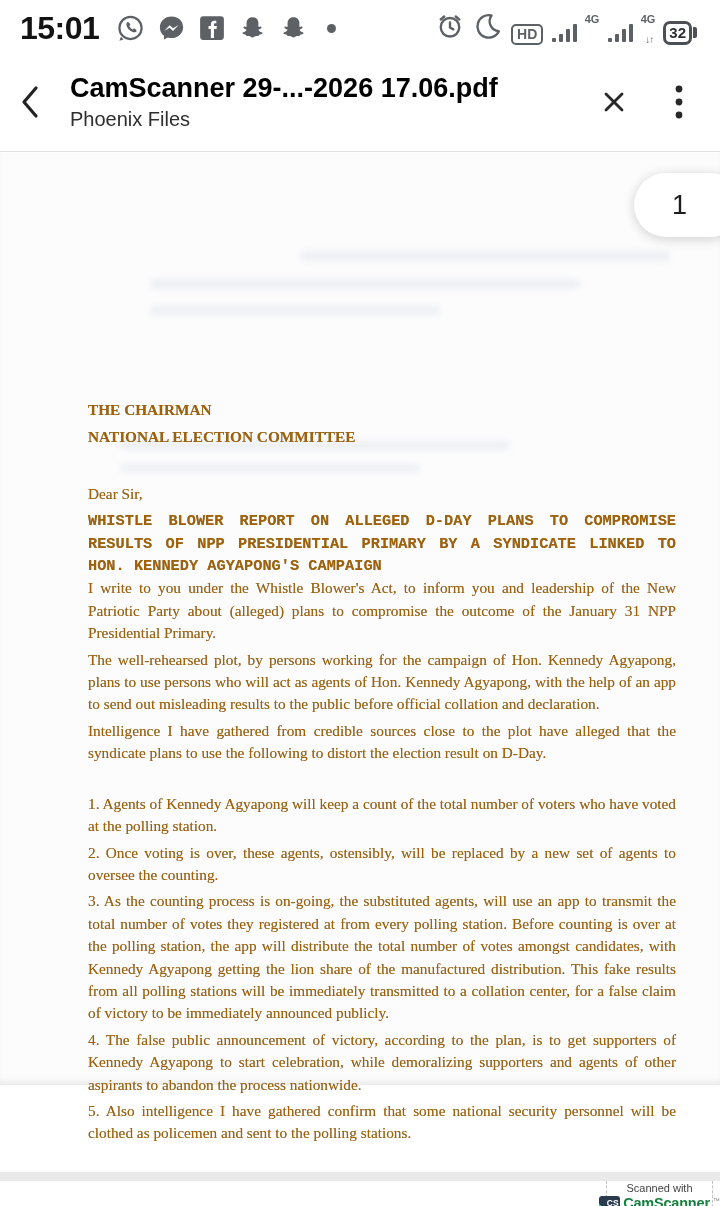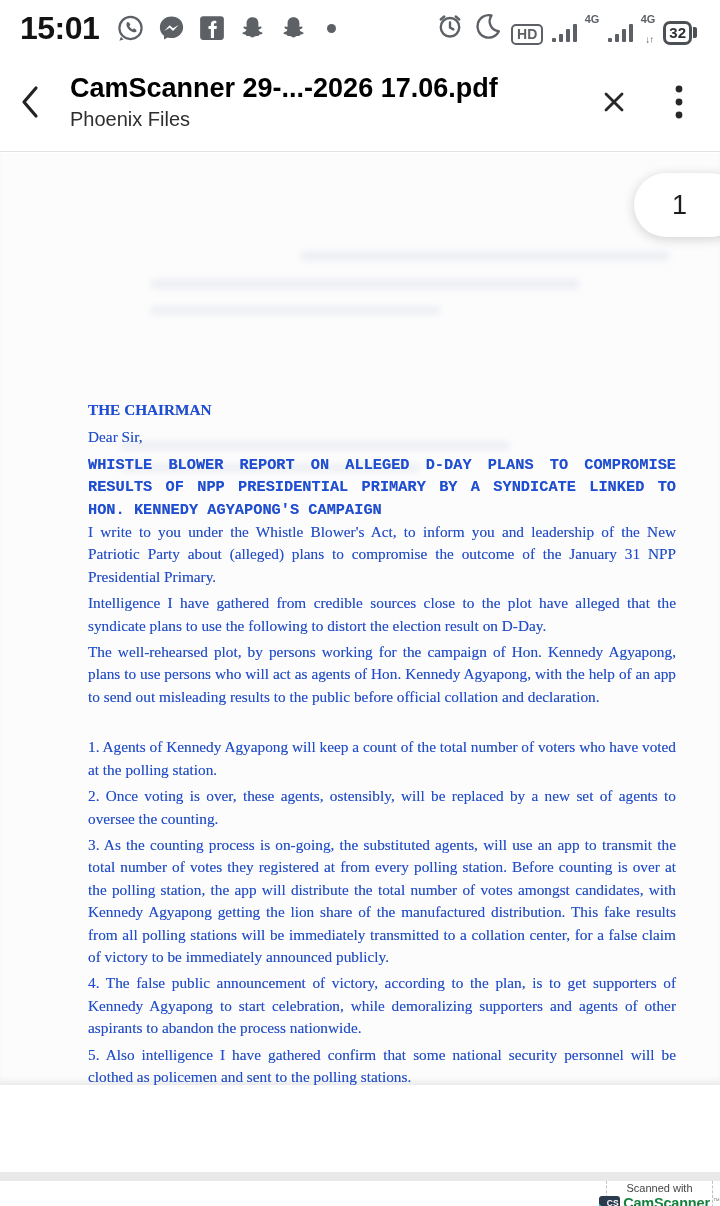--- a/index.html
+++ b/index.html
@@ -94,21 +94,21 @@
     background:#fff; border-radius:32px;
     box-shadow:0 2px 12px rgba(0,0,0,0.18);
     display:flex; align-items:center;
   }
   .page-pill span{margin-left:38px; font-size:27px; color:#1d1d1d;}
 
   .letter{
     position:absolute; left:88px; top:246px; width:588px;
     font-family:"Liberation Serif", serif;
     font-size:15.3px; line-height:22.4px;
-    color:#1d4ed8; text-align:justify;
+    color:#a16207; text-align:justify;
     text-shadow:0 0 0.5px rgba(0,0,0,0.35);
   }
   .recipient{font-weight:700; margin-bottom:5px;}
   .recipient2{font-weight:700; margin-bottom:34px;}
   .salutation{margin-bottom:5px;}
   .subject{font-weight:700; font-family:Liberation Mono, monospace;}
   .para{margin-bottom:4px;}
   .numbered-list{margin-top:28px;}
   .item{margin-bottom:4px;}
 
@@ -245,26 +245,27 @@
   <div class="scan-page">
     <div class="ghost-line g1"></div>
     <div class="ghost-line g2"></div>
     <div class="ghost-line g3"></div>
     <div class="ghost-line g4"></div>
     <div class="ghost-line g5"></div>
   </div>
 
   <div class="letter">
     <div class="recipient">THE CHAIRMAN</div>
+    <div class="recipient2">NATIONAL ELECTION COMMITTEE</div>
     <div class="salutation">Dear Sir,</div>
     <div class="subject">WHISTLE BLOWER REPORT ON ALLEGED D-DAY PLANS TO COMPROMISE RESULTS OF NPP PRESIDENTIAL PRIMARY BY A SYNDICATE LINKED TO HON. KENNEDY AGYAPONG'S CAMPAIGN</div>
 
     <div class="para">I write to you under the Whistle Blower's Act, to inform you and  leadership of the New Patriotic Party about  (alleged) plans to compromise the outcome of the January 31 NPP Presidential Primary.</div>
+    <div class="para">The well-rehearsed plot, by persons working for the campaign of Hon. Kennedy Agyapong, plans to use persons who will act as agents of Hon. Kennedy Agyapong, with the help of an app to send out misleading results to the public before official collation and declaration.</div>
     <div class="para">Intelligence I have gathered from credible sources close to the plot have alleged that the syndicate plans to use the following to distort the election result on D-Day.</div>
-    <div class="para">The well-rehearsed plot, by persons working for the campaign of Hon. Kennedy Agyapong, plans to use persons who will act as agents of Hon. Kennedy Agyapong, with the help of an app to send out misleading results to the public before official collation and declaration.</div>
 
     <div class="numbered-list">
       <div class="item">1. Agents of Kennedy Agyapong will keep a count of the total number of voters who have voted at the polling station.</div>
       <div class="item">2. Once voting is over, these agents, ostensibly, will be replaced by a new set of agents to oversee the counting.</div>
       <div class="item">3. As the counting process is on-going, the substituted agents, will use an app to transmit the total number of votes they registered at from every polling station.  Before counting is over at the polling station, the app will distribute the total number of votes amongst candidates, with Kennedy Agyapong getting the lion share of the manufactured distribution. This fake results from all polling stations will be immediately transmitted to a collation center, for a false claim of victory to be immediately announced publicly.</div>
       <div class="item">4. The false public announcement of victory, according to the plan, is to get supporters of Kennedy Agyapong to start celebration, while demoralizing supporters and agents of other aspirants to abandon the process nationwide.</div>
       <div class="item">5. Also intelligence I have gathered confirm that some national security personnel will be clothed as policemen and sent to the polling stations.</div>
     </div>
   </div>
 

